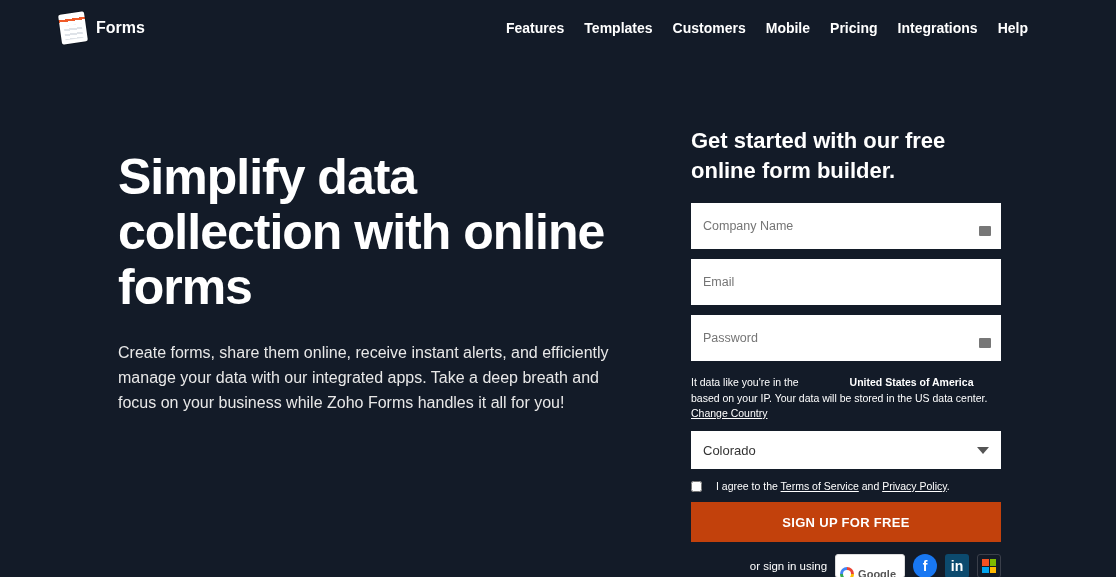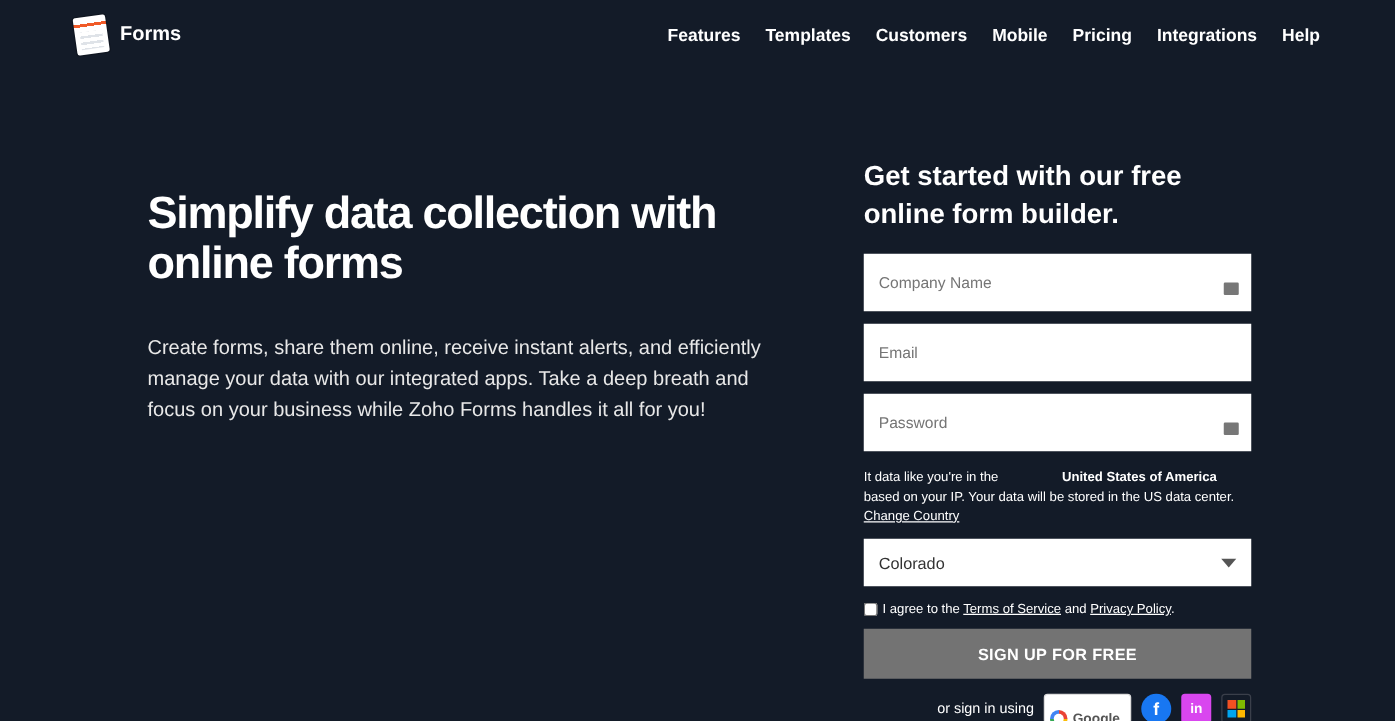--- a/index.html
+++ b/index.html
@@ -8,21 +8,21 @@
   height: 577px;
   background: #131b28;
   font-family: -apple-system, BlinkMacSystemFont, "Segoe UI", Arial, sans-serif;
   color: #fff;
   overflow: hidden;
   position: relative;
 }
 .header {
   display: flex;
   align-items: center;
-  padding: 14px 60px 14px 60px;
+  padding: 14px 88px 14px 60px;
   height: 56px;
 }
 .logo-wrap {
   display: flex;
   align-items: center;
   gap: 10px;
 }
 .logo-icon {
   width: 26px;
   height: 30px;
@@ -41,25 +41,25 @@
 .logo-text { font-weight: 700; font-size: 16px; }
 .nav { margin-left: auto; display: flex; gap: 20px; }
 .nav a { color: #fff; text-decoration: none; font-size: 14px; font-weight: 600; cursor: pointer; }
 .main {
   display: flex;
   padding: 70px 60px 0 118px;
   gap: 40px;
 }
 .left { flex: 1; max-width: 520px; padding-top: 24px; }
 .hero-title {
-  font-size: 36px;
+  font-size: 50px;
   font-weight: 800;
   line-height: 1.1;
   letter-spacing: -1px;
-  margin-bottom: 38px;
+  margin-bottom: 26px;
 }
 .hero-sub {
   font-size: 16px;
   line-height: 1.55;
   color: #e8e8e8;
 }
 .right { width: 310px; margin-left: auto; margin-right: 55px; }
 .form-heading {
   font-size: 22px;
   font-weight: 700;
@@ -97,43 +97,44 @@
 .notice b { font-weight: 700; padding-left: 48px; }
 .notice .link { text-decoration: underline; cursor: pointer; }
 .select-wrap {
   background: #fff;
   height: 38px;
   display: flex;
   align-items: center;
   padding: 0 12px;
   color: #333;
   font-size: 13px;
-  margin-bottom: 12px;
+  margin-bottom: 0;
   cursor: pointer;
 }
 .chevron {
   margin-left: auto;
   width: 0; height: 0;
   border-left: 6px solid transparent;
   border-right: 6px solid transparent;
   border-top: 7px solid #555;
 }
 .agree {
   display: flex;
   align-items: center;
-  gap: 4px;
+  gap: 14px;
   font-size: 10.5px;
   margin-bottom: 10px;
+  margin-top: 11px;
 }
 .agree input { width: 11px; height: 11px; }
 .agree .link { text-decoration: underline; cursor: pointer; }
 .signup-btn {
   width: 100%;
   height: 40px;
-  background: #737373;
+  background: #c2410c;
   color: #fff;
   border: none;
   font-weight: 700;
   font-size: 13px;
   letter-spacing: 0.3px;
   cursor: pointer;
   margin-bottom: 12px;
 }
 .social-row {
   display: flex;
@@ -160,21 +161,21 @@
   border: 1px solid #ddd;
 }
 .g-mark {
   width: 14px; height: 14px;
   background: conic-gradient(#ea4335 0 25%, #fbbc05 25% 50%, #34a853 50% 75%, #4285f4 75% 100%);
   border-radius: 50%;
   position: relative;
 }
 .g-mark::after{content:"";position:absolute;inset:3px;background:#fff;border-radius:50%;}
 .fb-btn { width: 24px; background: #1877f2; color: #fff; border-radius: 50%; font-weight:700; font-size:14px;}
-.in-btn { width: 24px; background: #d946ef; color: #fff; font-weight:700; font-size:11px;}
+.in-btn { width: 24px; background: #0c4a6e; color: #fff; font-weight:700; font-size:14px;}
 .ms-btn { width: 24px; background: #131b28; border:1px solid #3a3f4a;}
 .ms-grid{width:14px;height:14px;display:grid;grid-template-columns:1fr 1fr;grid-template-rows:1fr 1fr;gap:1px;}
 .ms-grid span:nth-child(1){background:#f25022;}
 .ms-grid span:nth-child(2){background:#7fba00;}
 .ms-grid span:nth-child(3){background:#00a4ef;}
 .ms-grid span:nth-child(4){background:#ffb900;}
 </style>
 </head>
 <body>
 

